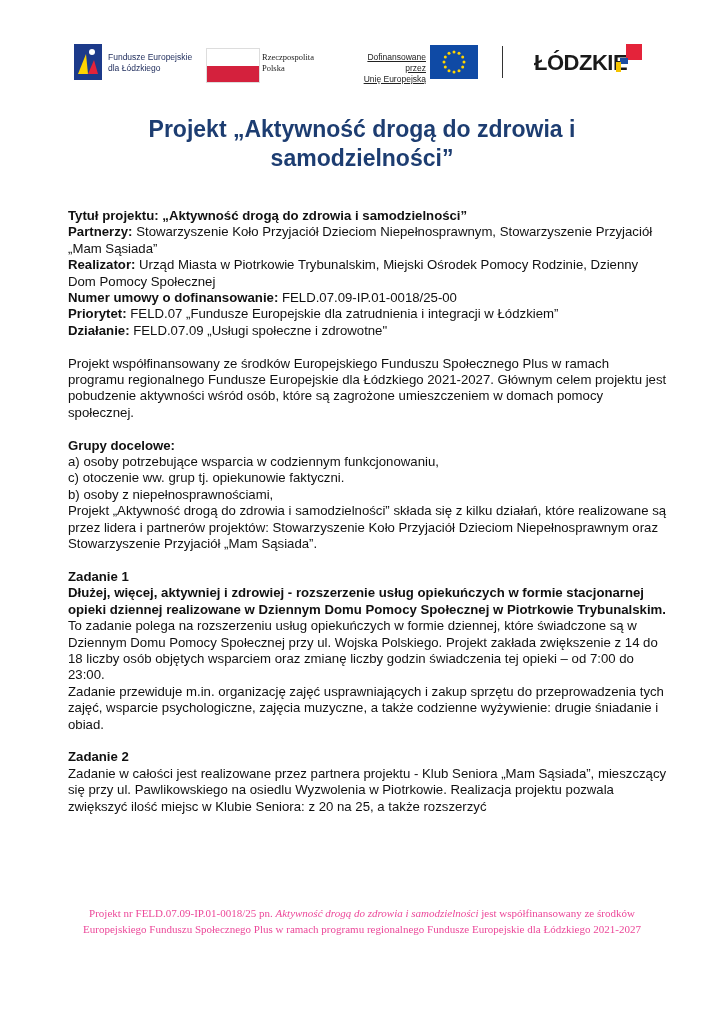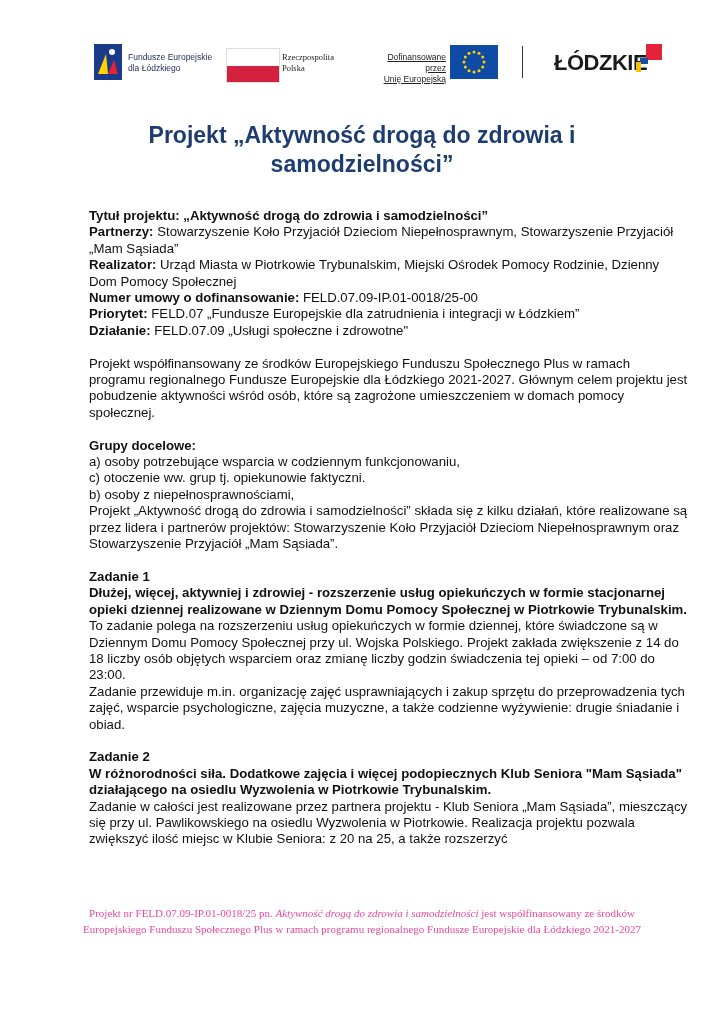--- a/index.html
+++ b/index.html
@@ -1,36 +1,36 @@
 <!DOCTYPE html>
 <html><head>
 <meta charset="utf-8">
 <style>
   html, body { margin:0; padding:0; background:#ffffff; }
   body { width:724px; height:1024px; position:relative; overflow:hidden;
          font-family:"Liberation Sans", sans-serif; color:#111; }
-  .logos { position:absolute; top:40px; left:0; width:640px; height:46px;margin-left:20px; }
+  .logos { position:absolute; top:40px; left:0; width:640px; height:46px; }
   .fe-box { position:absolute; left:74px; top:4px; width:28px; height:36px; background:#1c3a8a; }
   .fe-text { position:absolute; left:108px; top:12px; font-size:8.5px; line-height:11px; color:#1c2a5a; }
   .pl-flag { position:absolute; left:206px; top:8px; width:52px; height:33px; border:1px solid #ddd; }
   .pl-flag .w { height:50%; background:#fff; }
   .pl-flag .r { height:50%; background:#d4213d; }
   .pl-text { position:absolute; left:262px; top:12px; font-size:8.5px; line-height:11px; color:#222; }
   .eu-text { position:absolute; left:360px; top:12px; font-size:8.5px; line-height:11px; color:#222; text-align:right; width:66px;text-decoration:underline; }
   .eu-flag { position:absolute; left:430px; top:5px; width:48px; height:34px; background:#0f4aa5; }
   .sep { position:absolute; left:502px; top:6px; width:1px; height:32px; background:#333; }
   .lodz { position:absolute; left:534px; top:10px; font-size:22px; letter-spacing:-0.5px; color:#1a1a1a; font-weight:bold; }
   .lodz-red { position:absolute; left:626px; top:4px; width:16px; height:16px; background:#e4233a; }
   .lodz-blue { position:absolute; left:620px; top:18px; width:8px; height:6px; background:#1c4ea1; }
   .lodz-yellow { position:absolute; left:616px; top:22px; width:5px; height:10px; background:#f5c400; }
 
-  .title { position:absolute; top:121px; left:80px; width:564px; text-align:center;
+  .title { position:absolute; top:115px; left:80px; width:564px; text-align:center;
            font-size:23px; font-weight:bold; color:#1d3d71; line-height:29px; }
 
-  .content { position:absolute; left:68px; top:208px; width:600px; font-size:13.2px; line-height:16.4px;margin-left:21px; }
+  .content { position:absolute; left:68px; top:208px; width:600px; font-size:13.2px; line-height:16.4px; }
   .content p { margin:0; }
   .gap { height:16.4px; }
   b { font-weight:bold; }
 
   .footer { position:absolute; left:60px; top:905px; width:604px; text-align:center;
             font-family:Liberation Serif, serif; font-size:11px; line-height:16px; color:#ec4899; }
 </style>
 </head>
 <body>
 
@@ -122,19 +122,18 @@
   <p>Projekt „Aktywność drogą do zdrowia i samodzielności” składa się z kilku działań, które realizowane są przez lidera i partnerów projektów: Stowarzyszenie Koło Przyjaciół Dzieciom Niepełnosprawnym oraz Stowarzyszenie Przyjaciół „Mam Sąsiada”.</p>
 
   <div class="gap"></div>
   <p><b>Zadanie 1</b></p>
   <p><b>Dłużej, więcej, aktywniej i zdrowiej - rozszerzenie usług opiekuńczych w formie stacjonarnej opieki dziennej realizowane w Dziennym Domu Pomocy Społecznej w Piotrkowie Trybunalskim.</b></p>
   <p>To zadanie polega na rozszerzeniu usług opiekuńczych w formie dziennej, które świadczone są w Dziennym Domu Pomocy Społecznej przy ul. Wojska Polskiego. Projekt zakłada zwiększenie z 14 do 18 liczby osób objętych wsparciem oraz zmianę liczby godzin świadczenia tej opieki – od 7:00 do 23:00.</p>
   <p>Zadanie przewiduje m.in. organizację zajęć usprawniających i zakup sprzętu do przeprowadzenia tych zajęć, wsparcie psychologiczne, zajęcia muzyczne, a także codzienne wyżywienie: drugie śniadanie i obiad.</p>
 
   <div class="gap"></div>
   <p><b>Zadanie 2</b></p>
-  <p><b>W różnorodności siła. Dodatkowe zajęcia i więcej podopiecznych Klub Seniora "Mam Sąsiada" działającego na osiedlu Wyzwolenia w Piotrkowie Trybunalskim.</b></p>
   <p>Zadanie w całości jest realizowane przez partnera projektu - Klub Seniora „Mam Sąsiada”, mieszczący się przy ul. Pawlikowskiego na osiedlu Wyzwolenia w Piotrkowie. Realizacja projektu pozwala zwiększyć ilość miejsc w Klubie Seniora: z 20 na 25, a także rozszerzyć</p>
 </div>
 
 <div class="footer">
   <span>Projekt nr FELD.07.09-IP.01-0018/25 pn. </span><i>Aktywność drogą do zdrowia i samodzielności</i><span> jest współfinansowany ze środków Europejskiego Funduszu Społecznego Plus w ramach programu regionalnego Fundusze Europejskie dla Łódzkiego 2021-2027</span>
 </div>
 
 </body></html>

